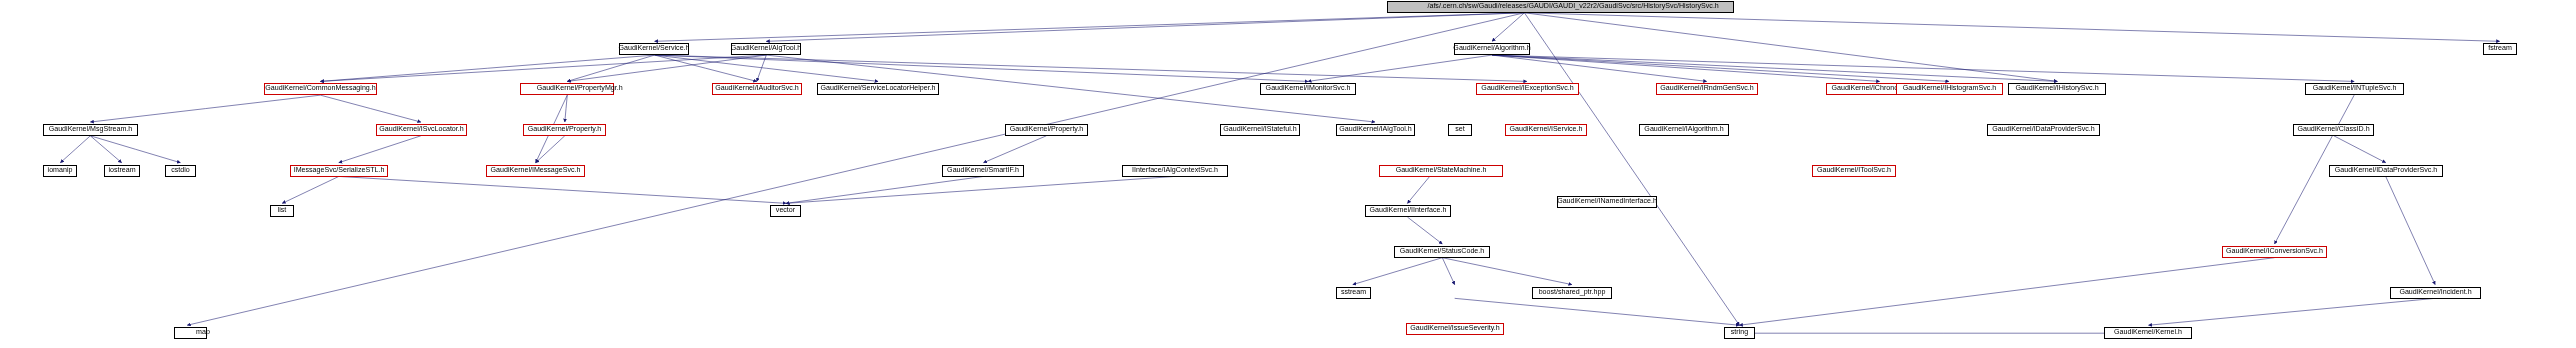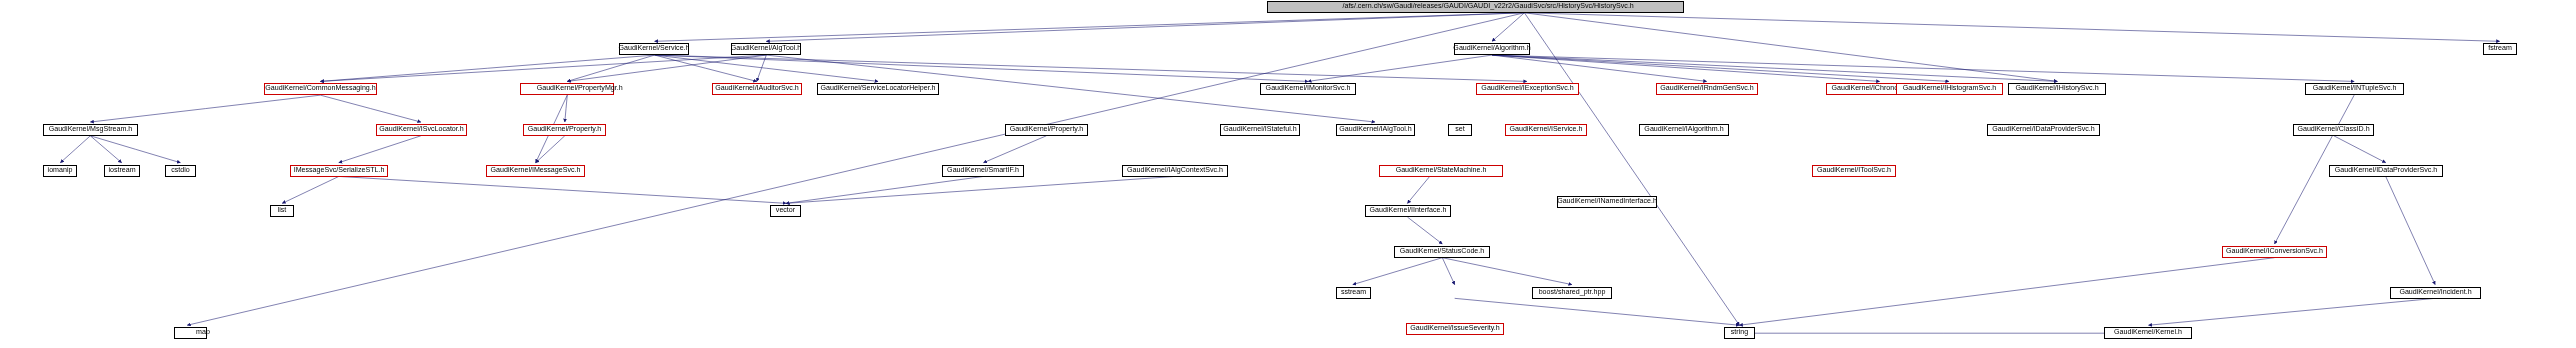--- a/index.html
+++ b/index.html
@@ -88,21 +88,21 @@
         <path d="M 2649 543 Q 2908.25 567.5 3167.5 592" marker-end="url(#arrow)"></path>
         <path d="M 4142 469 Q 3654.75 530.5 3167.5 592" marker-end="url(#arrow)"></path>
         <path d="M 4434.5 543 Q 4173.5 567.5 3912.5 592" marker-end="url(#arrow)"></path>
         <path d="M 3912.5 606.5 Q 3540 606.5 3167.5 606.5" marker-end="url(#arrow)"></path>
         <path d="M 4344.5 321 Q 4389.5 419.5 4434.5 518" marker-end="url(#arrow)"></path>
         <path d="M 4250 247 Q 4297.25 271.5 4344.5 296" marker-end="url(#arrow)"></path>
         <path d="M 4287 173 Q 4214.5 308.5 4142 444" marker-end="url(#arrow)"></path>
       </g>
   </svg>
   <div id="node-layer">
-      <div class="node root" style="left: 1267px; top: 1.1px; width: 417px; height: 11.5px; padding-left: 28px;">
+      <div class="node root" style="left: 1387px; top: 1.1px; width: 347px; height: 11.5px; padding-left: 28px;">
         <span class="lbl">/afs/.cern.ch/sw/Gaudi/releases/GAUDI/GAUDI_v22r2/GaudiSvc/src/HistorySvc/HistorySvc.h</span>
       </div>
       <div class="node" style="left: 619px; top: 43px; width: 70px; height: 11.5px;">
         <span class="lbl">GaudiKernel/Service.h</span>
       </div>
       <div class="node" style="left: 731px; top: 43px; width: 70px; height: 11.5px;">
         <span class="lbl">GaudiKernel/AlgTool.h</span>
       </div>
       <div class="node" style="left: 1454px; top: 43px; width: 76px; height: 11.5px;">
         <span class="lbl">GaudiKernel/Algorithm.h</span>
@@ -188,21 +188,21 @@
       <div class="node red" style="left: 290px; top: 165px; width: 98px; height: 11.5px;">
         <span class="lbl">IMessageSvc/SerializeSTL.h</span>
       </div>
       <div class="node red" style="left: 486px; top: 165px; width: 99px; height: 11.5px;">
         <span class="lbl">GaudiKernel/IMessageSvc.h</span>
       </div>
       <div class="node" style="left: 942px; top: 165px; width: 82px; height: 11.5px;">
         <span class="lbl">GaudiKernel/SmartIF.h</span>
       </div>
       <div class="node" style="left: 1122px; top: 165px; width: 106px; height: 11.5px;">
-        <span class="lbl">GaudiKernel/IAlgContextSvc.h</span>
+        <span class="lbl">IInterface/IAlgContextSvc.h</span>
       </div>
       <div class="node red" style="left: 1379px; top: 165px; width: 124px; height: 11.5px;">
         <span class="lbl">GaudiKernel/StateMachine.h</span>
       </div>
       <div class="node" style="left: 1557px; top: 152px; width: 100px; height: 11.5px; margin-top: 44px;">
         <span class="lbl">GaudiKernel/INamedInterface.h</span>
       </div>
       <div class="node red" style="left: 1812px; top: 165px; width: 84px; height: 11.5px;">
         <span class="lbl">GaudiKernel/IToolSvc.h</span>
       </div>

